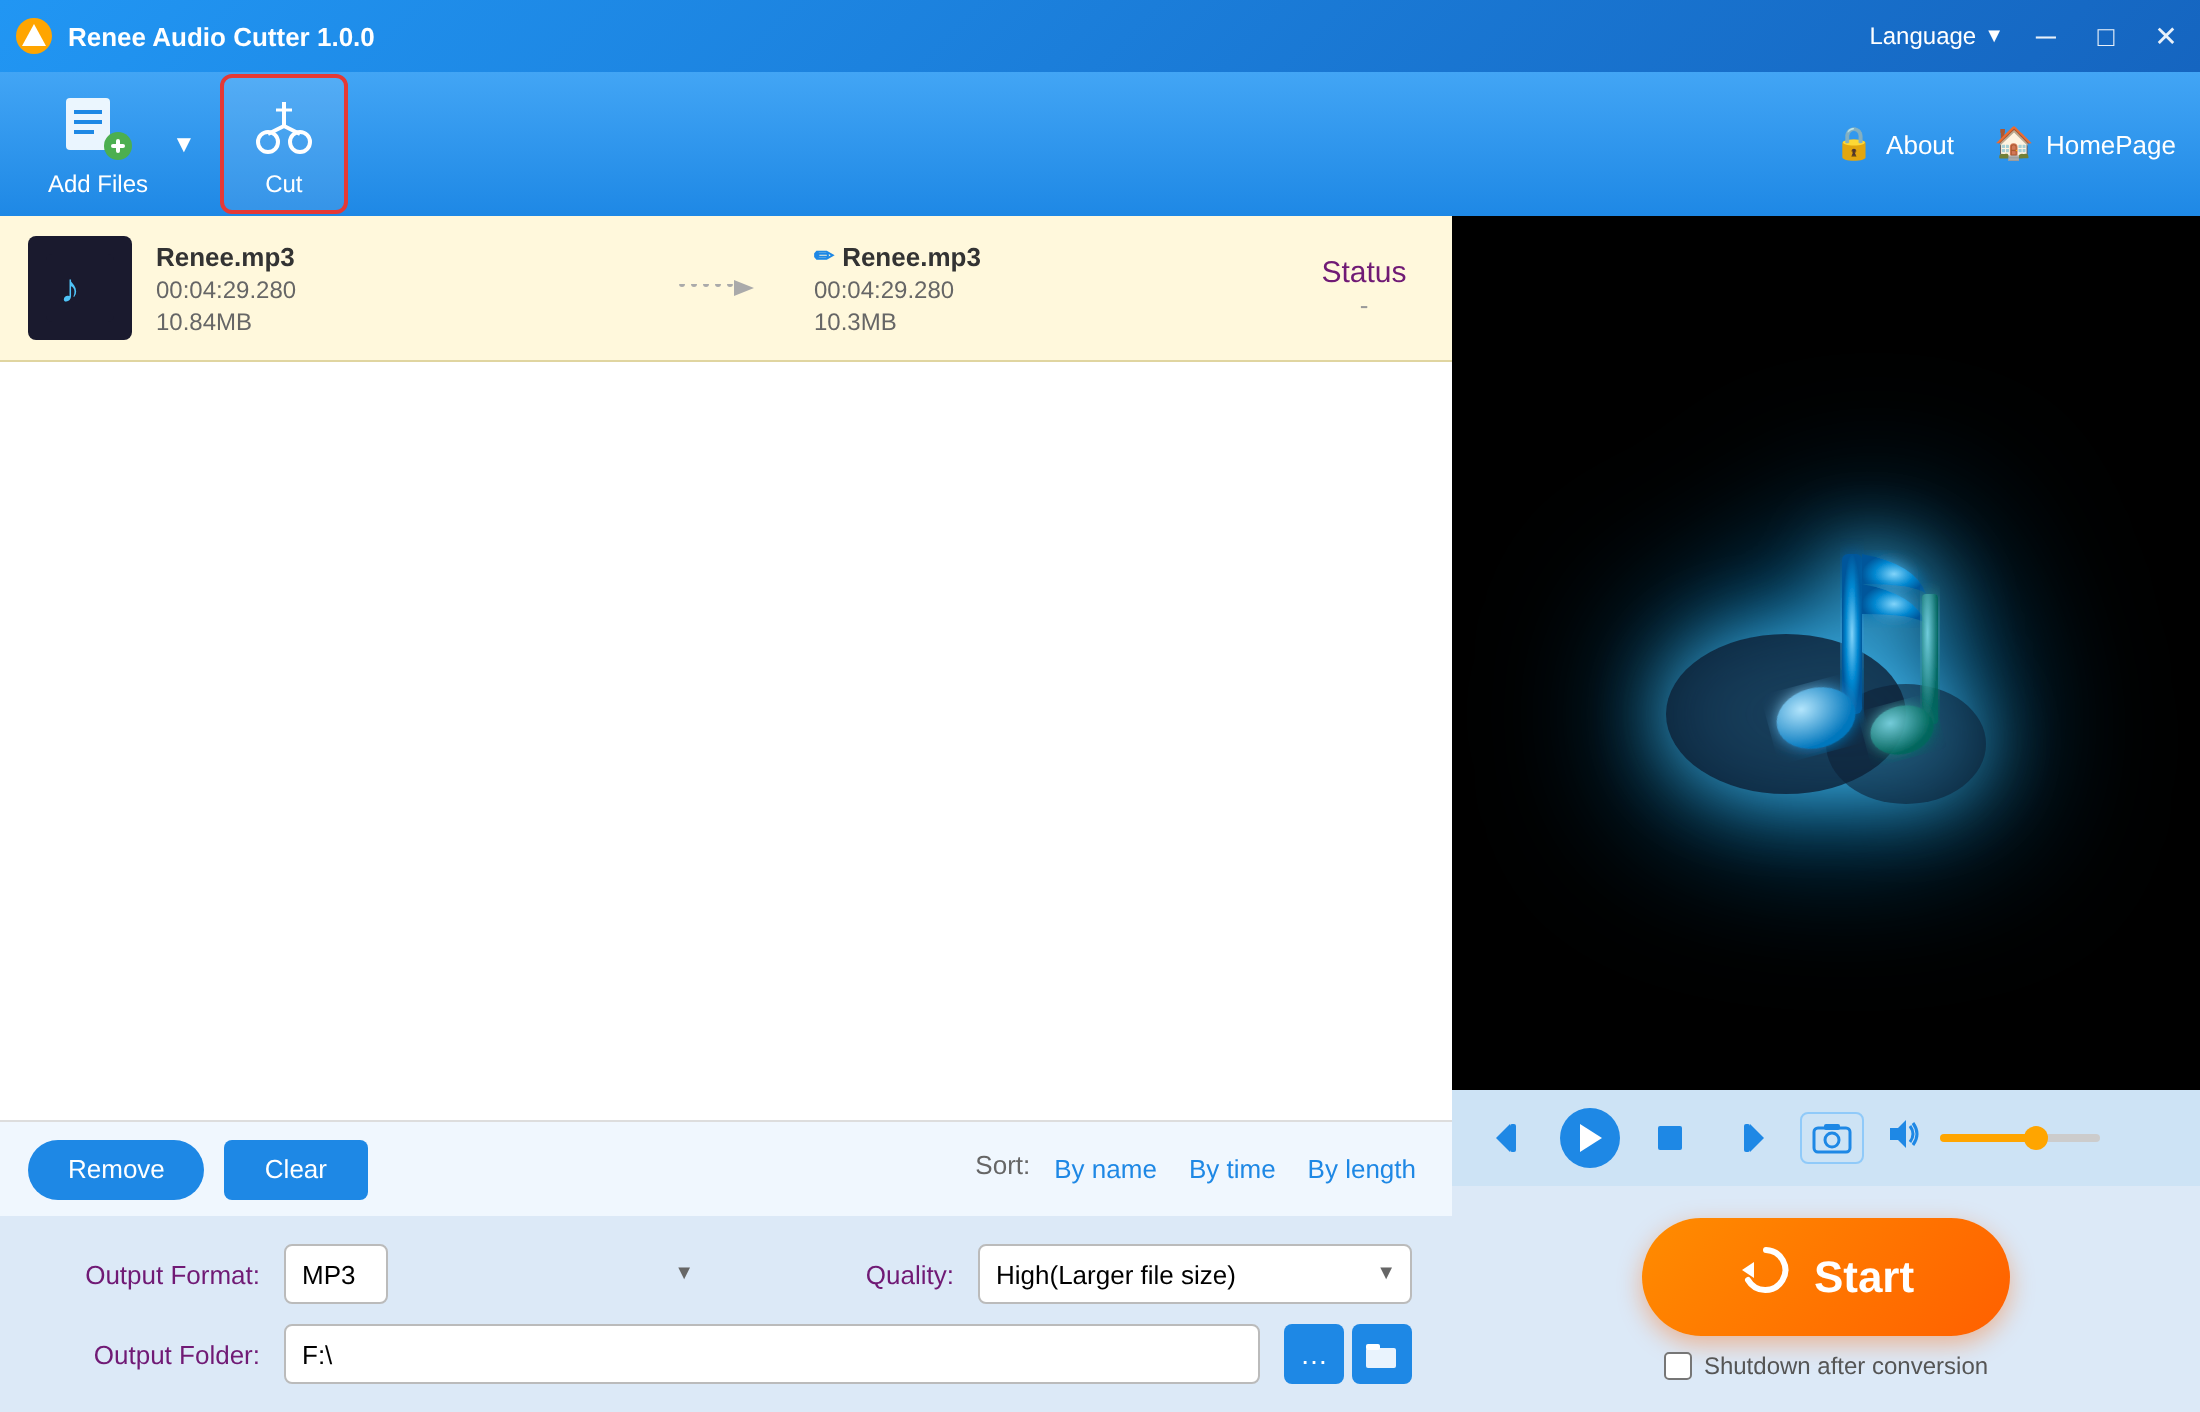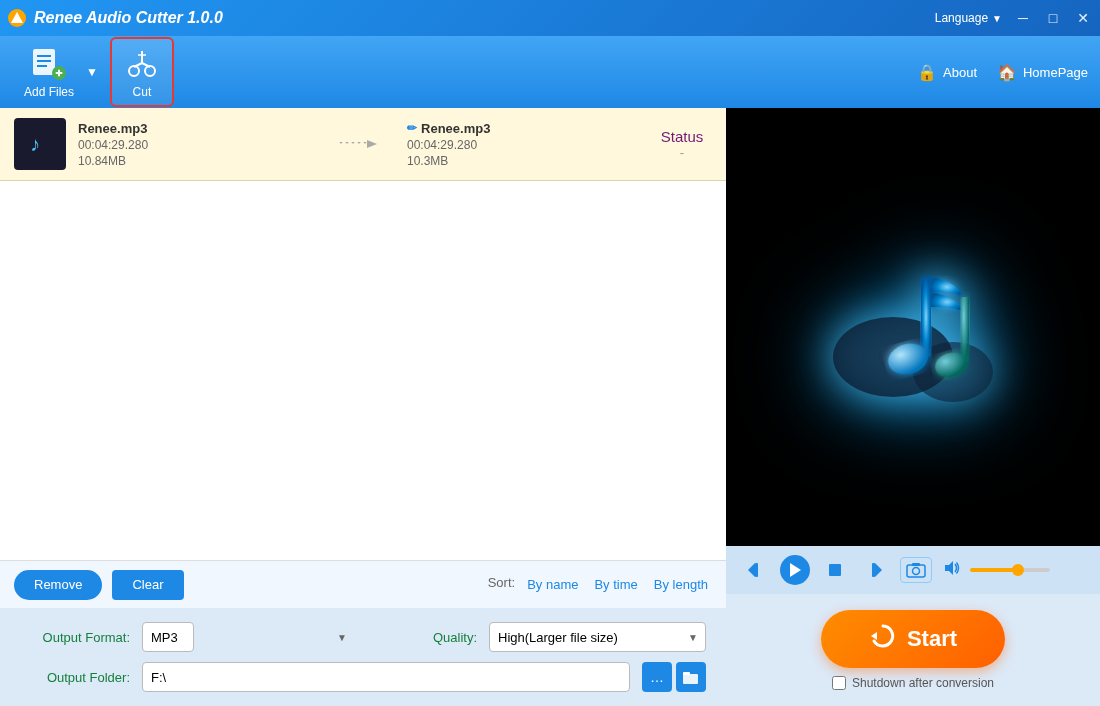--- a/index.html
+++ b/index.html
@@ -20,21 +20,21 @@
       align-items: center;
       gap: 8px;
     }
     .title-bar-logo {
       width: 18px; height: 18px;
       background: #FFA500;
       border-radius: 50%;
       display: flex; align-items: center; justify-content: center;
       font-size: 10px; color: white; font-weight: bold;
     }
-    .title-bar-title { font-size: 16px; font-weight: 600; font-style: italic; }
+    .title-bar-title { font-size: 13px; font-weight: 600; }
     .title-bar-right {
       display: flex; align-items: center; gap: 12px;
     }
     .title-lang {
       display: flex; align-items: center; gap: 4px;
       font-size: 12px; cursor: pointer;
     }
     .title-lang-arrow { font-size: 10px; }
     .win-btn {
       width: 18px; height: 18px;
@@ -180,21 +180,21 @@
       flex-direction: column;
       gap: 10px;
     }
     .output-row {
       display: flex;
       align-items: center;
       gap: 12px;
     }
     .output-label {
       font-size: 13px;
-      color: #15803d;
+      color: #701a75;
       min-width: 110px;
       text-align: right;
     }
     .output-select {
       flex: 1;
       height: 30px;
       border: 1px solid #bbb;
       border-radius: 4px;
       background: white;
       font-size: 13px;

